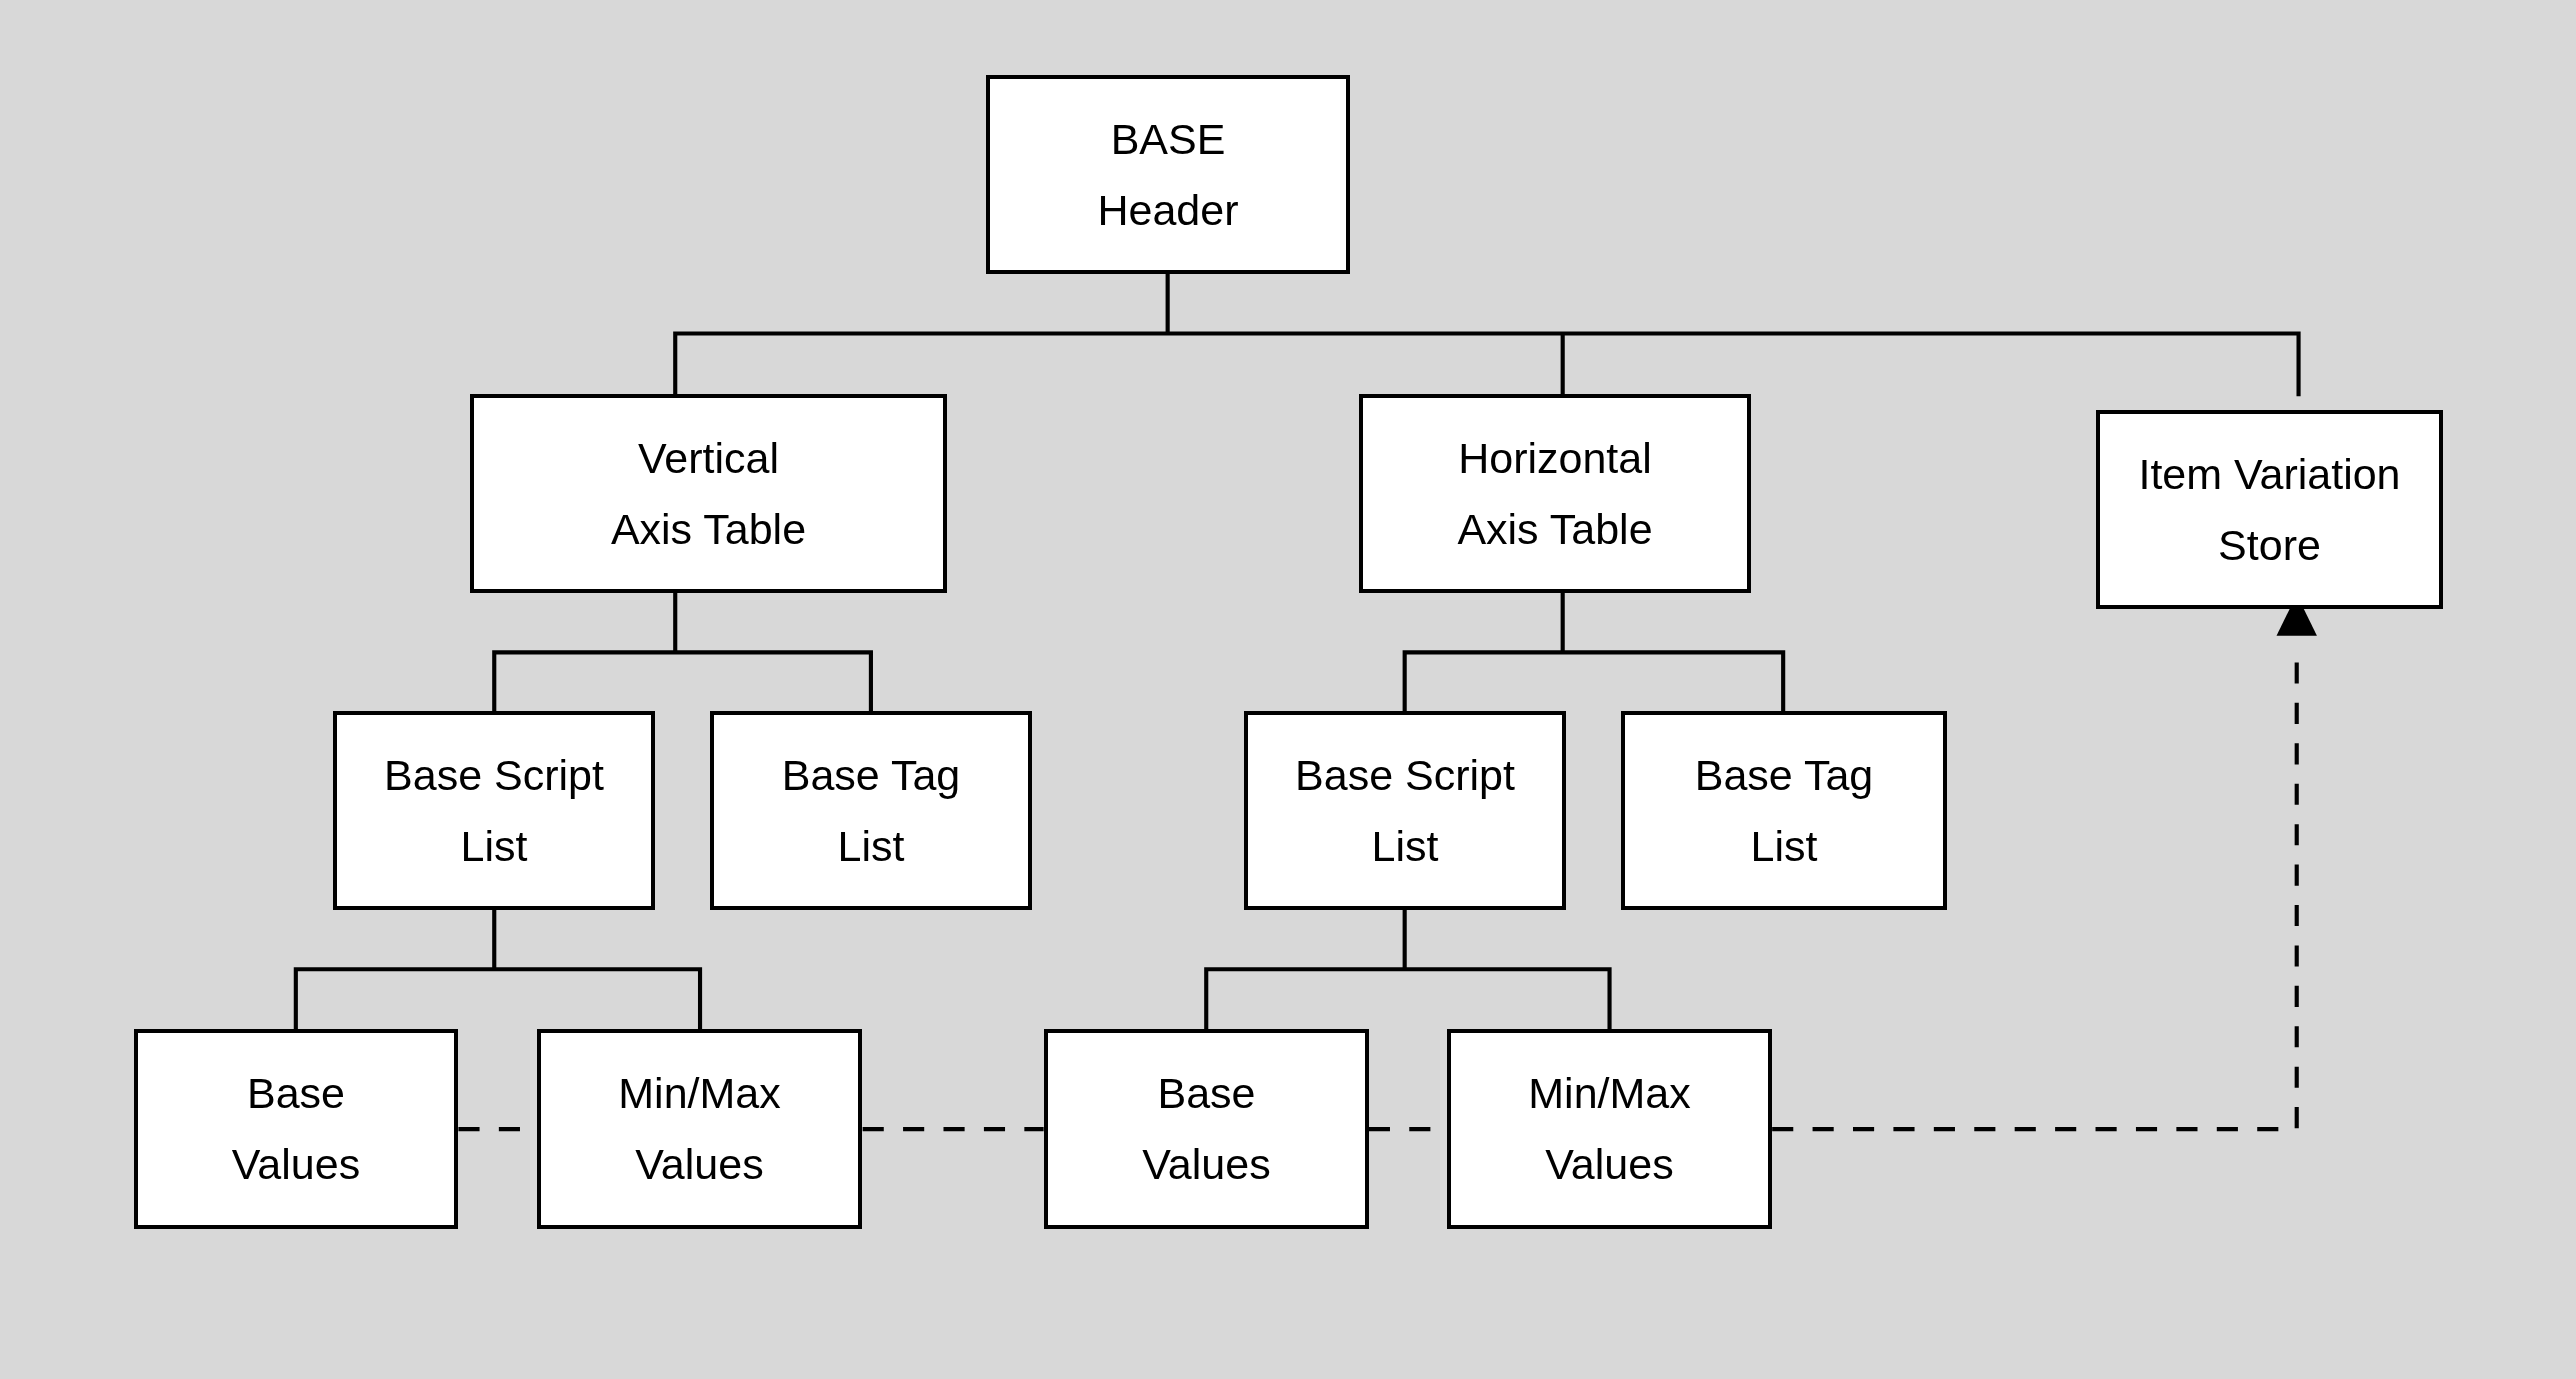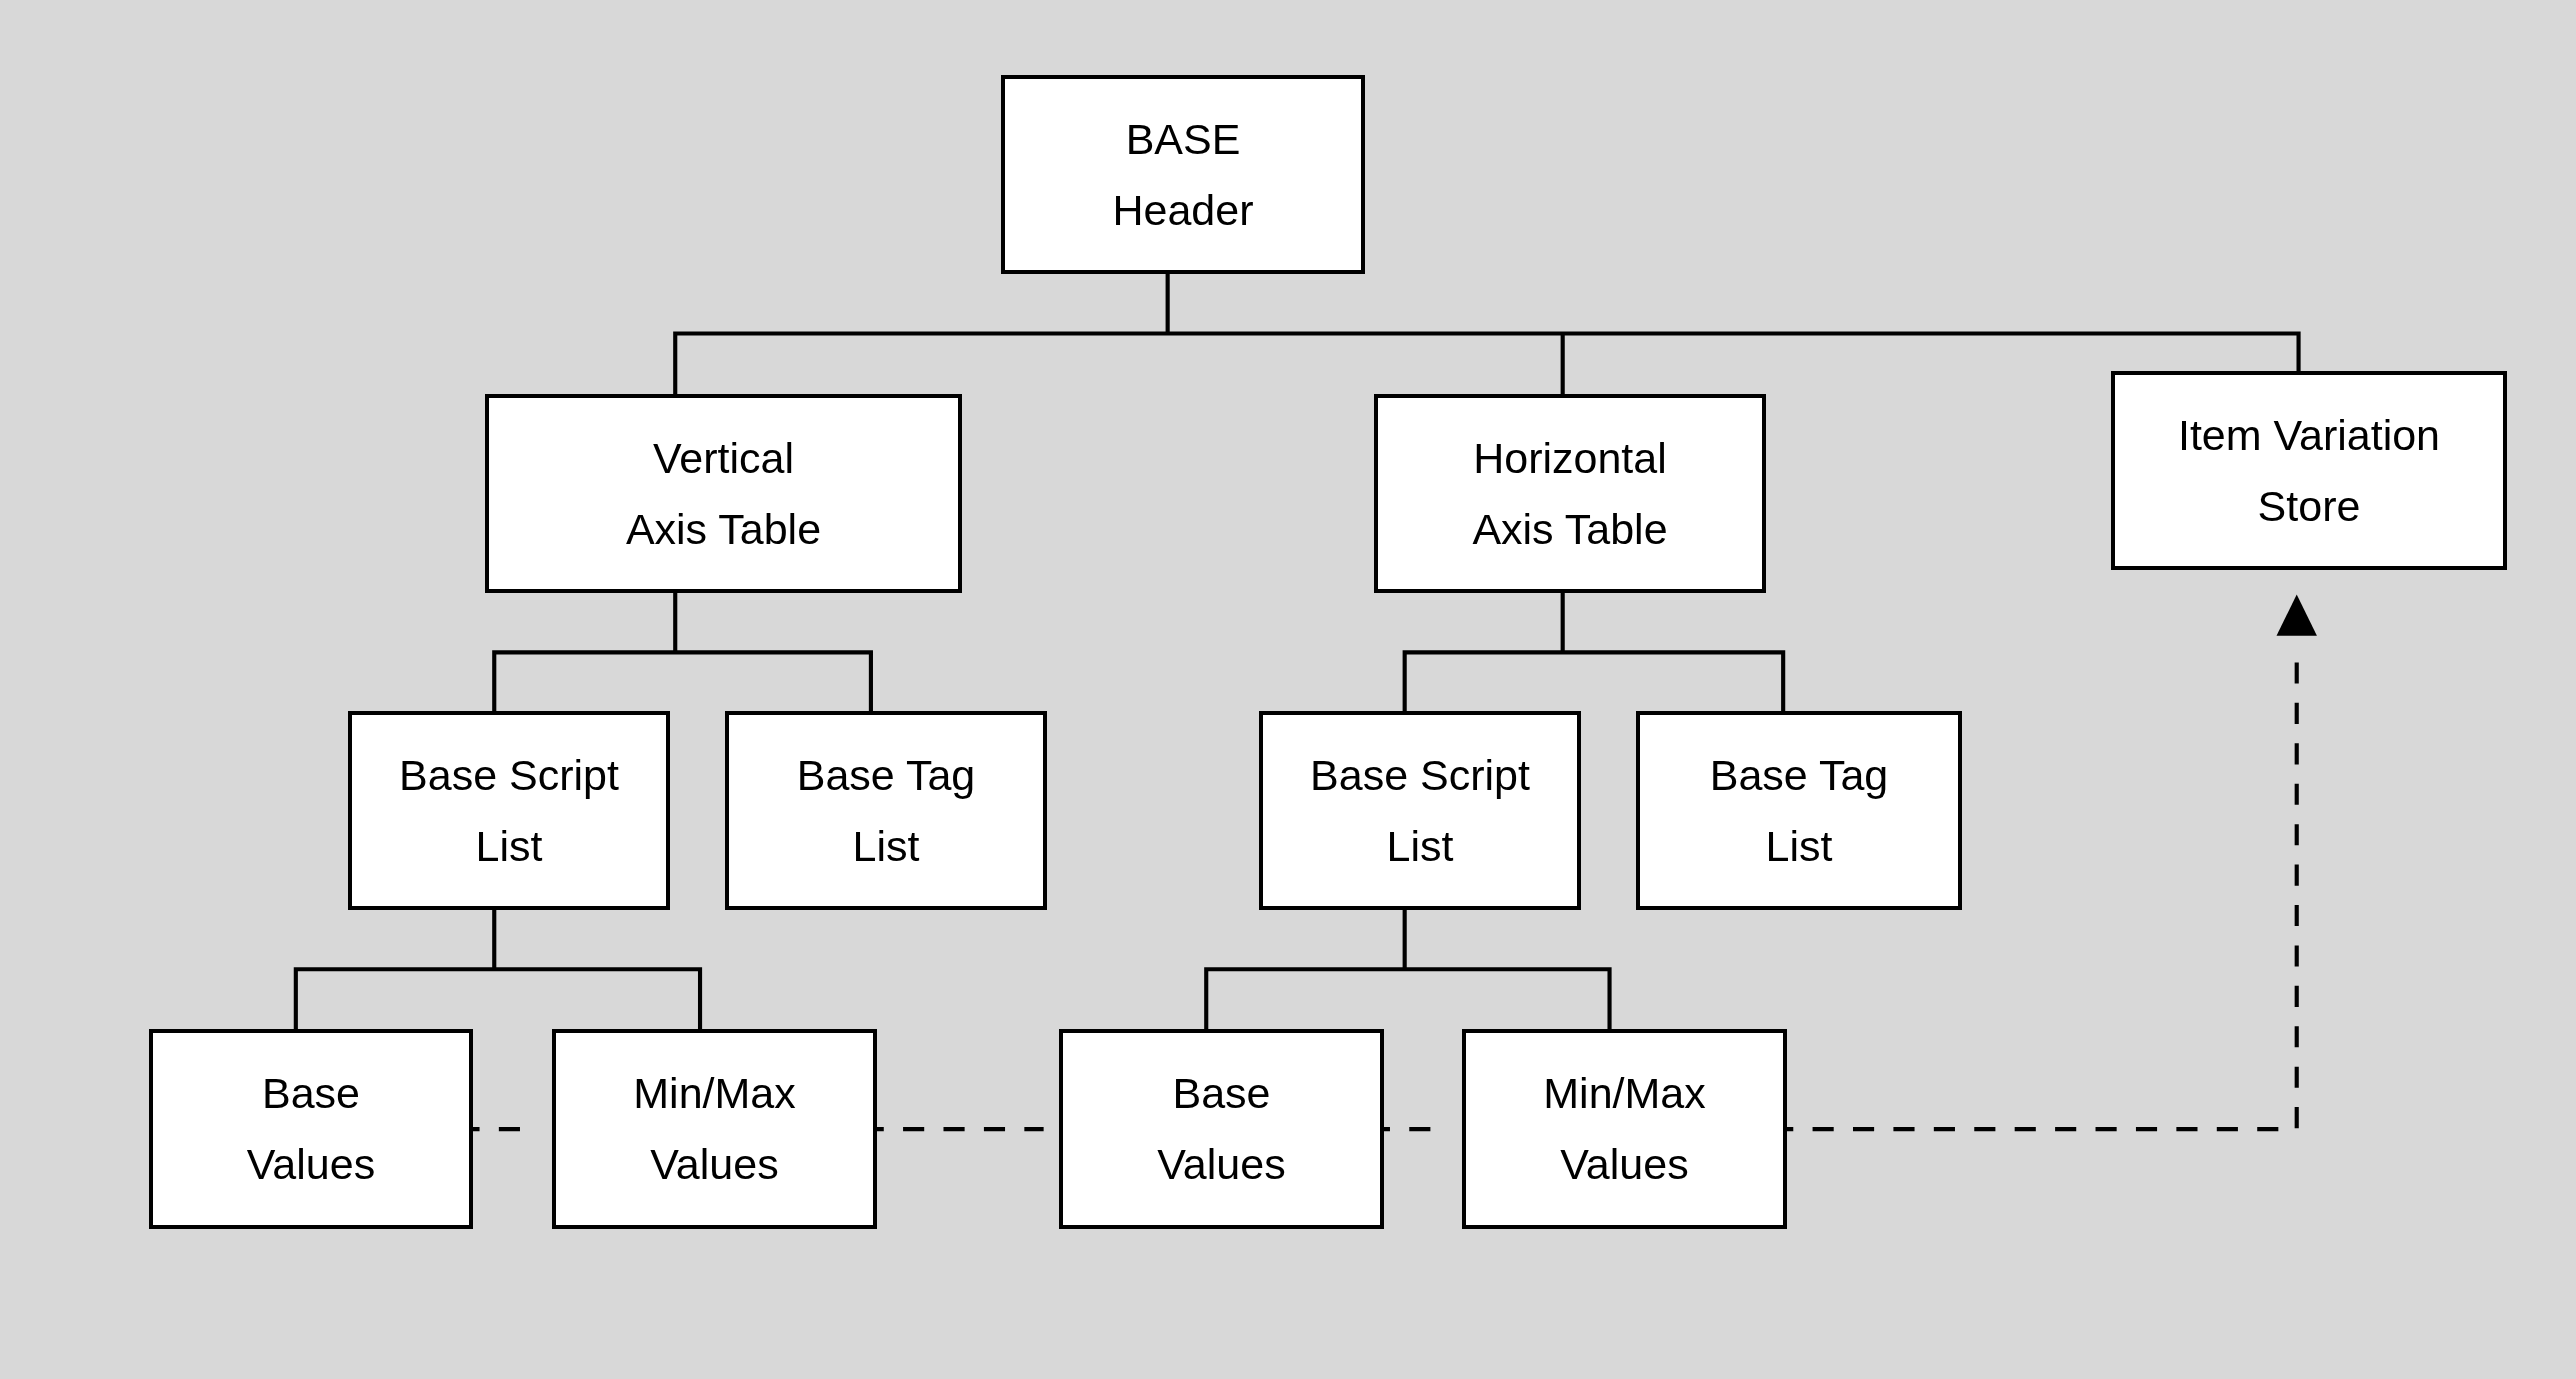--- a/index.html
+++ b/index.html
@@ -45,27 +45,26 @@
     background: #ffffff;
     border: 4.6px solid #000000;
     display: flex;
     align-items: center;
     justify-content: center;
     text-align: center;
     white-space: pre-line;
     font-size: 43px;
     line-height: 71px;
     color: #000000;
-    margin-left: 15px;
   }
   
   .n-base-header        { left: 986px; top:   75px; width: 364px; height: 199px; }
   .n-vertical-axis      { left:  470px; top:  394px; width: 477px; height: 199px; }
   .n-horizontal-axis    { left: 1359px; top:  394px; width: 392px; height: 199px; }
-  .n-item-variation     { left: 2096px; top:  371px; width: 396px; height: 199px; }
+  .n-item-variation     { left: 2096px; top:  410px; width: 347px; height: 199px; }
   .n-base-script-v      { left:  333px; top:  711px; width: 322px; height: 199px; }
   .n-base-tag-v         { left:  710px; top:  711px; width: 322px; height: 199px; }
   .n-base-script-h      { left: 1244px; top:  711px; width: 322px; height: 199px; }
   .n-base-tag-h         { left: 1621px; top:  711px; width: 326px; height: 199px; }
   .n-base-values-v      { left:  134px; top: 1029px; width: 324px; height: 200px; }
   .n-minmax-values-v    { left:  537px; top: 1029px; width: 325px; height: 200px; }
   .n-base-values-h      { left: 1044px; top: 1029px; width: 325px; height: 200px; }
   .n-minmax-values-h    { left: 1447px; top: 1029px; width: 325px; height: 200px; }
 </style>
 </head>

